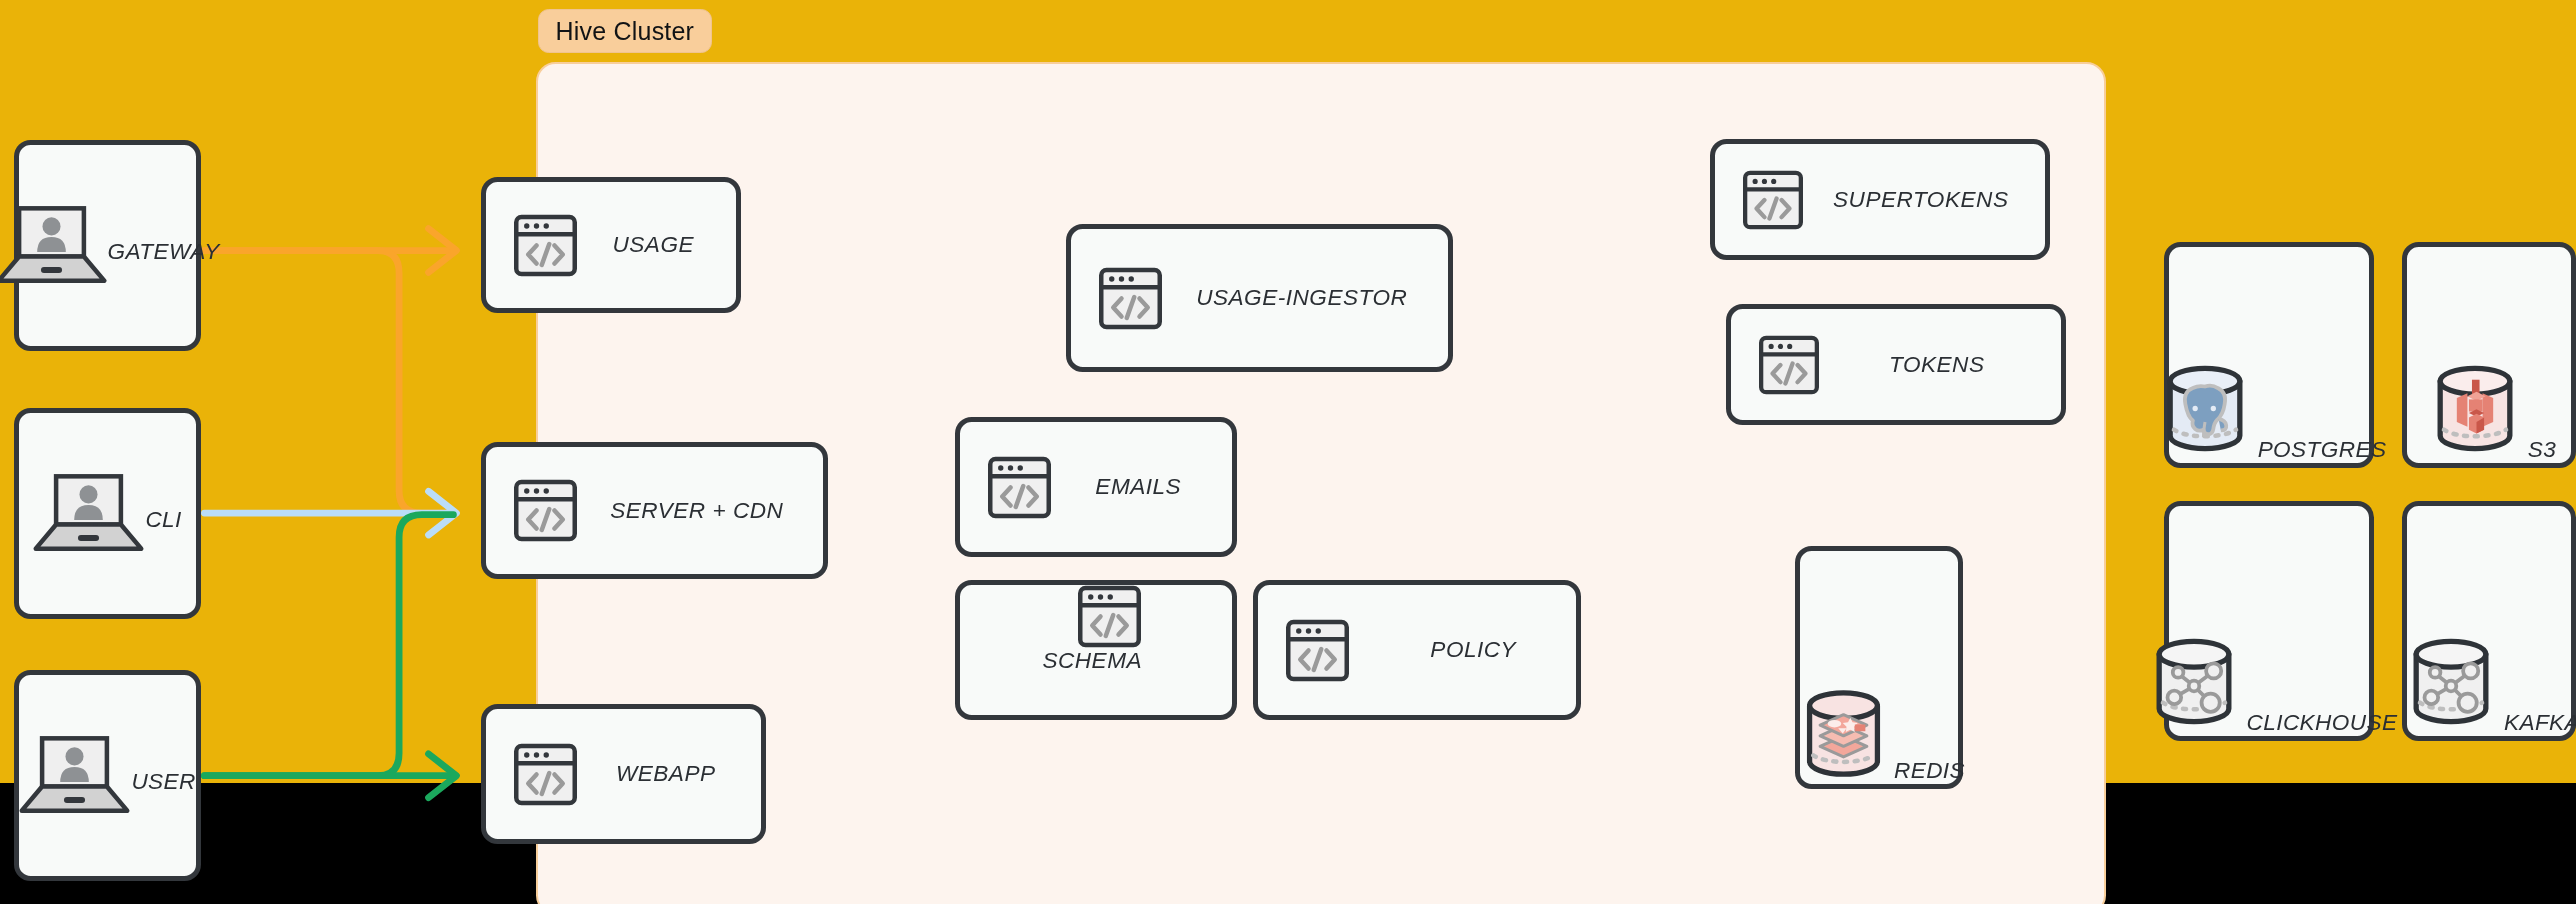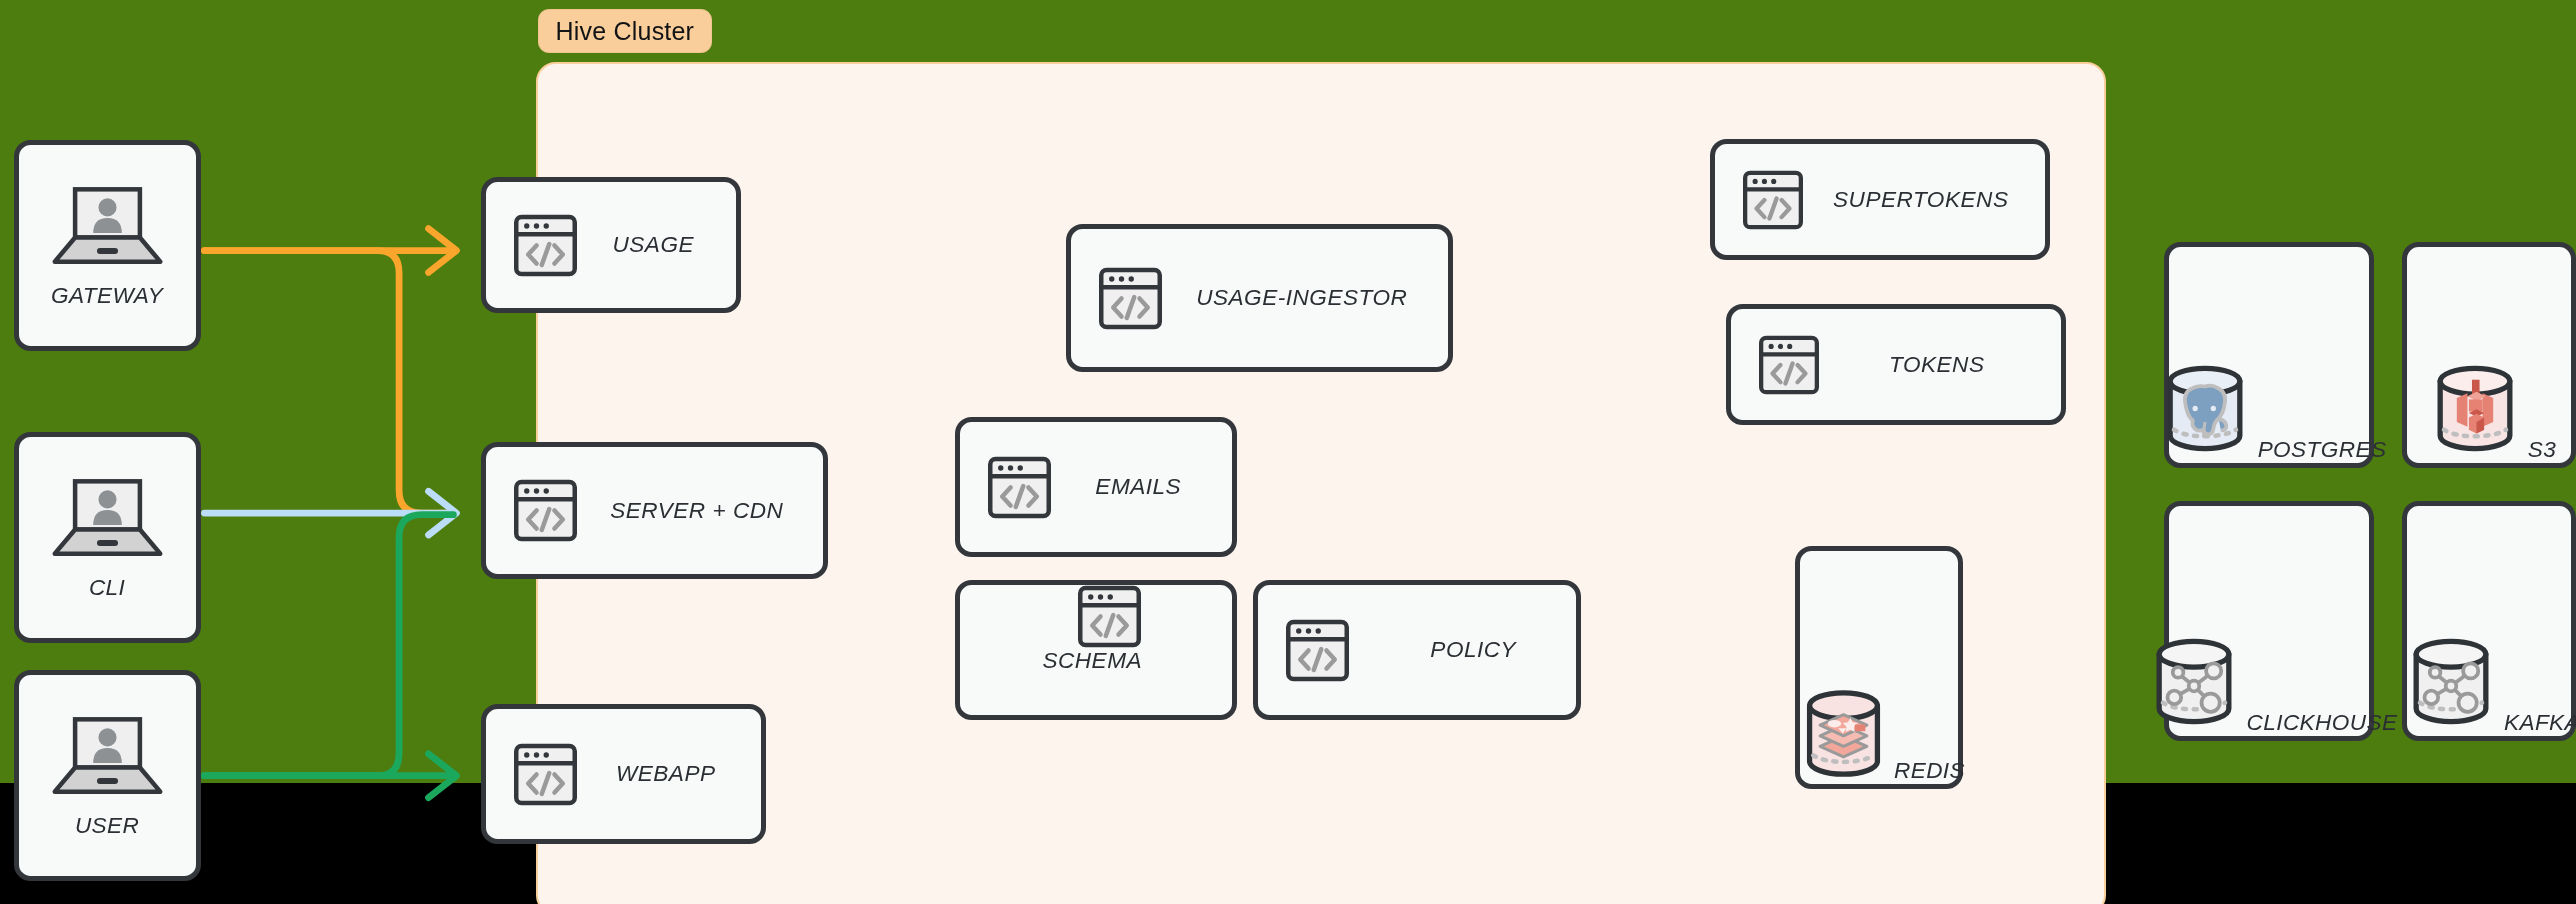--- a/index.html
+++ b/index.html
@@ -6,21 +6,21 @@
   * { box-sizing: border-box; margin: 0; padding: 0; }
   html, body {
     width: 2576px; height: 904px;
     background: #000000;
     font-family: "Liberation Sans", "DejaVu Sans", sans-serif;
     overflow: hidden;
   }
   #canvas {
     position: relative;
     width: 2576px; height: 783px;
-    background: #4d7c0f;
+    background: #eab308;
   }
 
   
   .cluster-panel {
     position: absolute;
     left: 536px; top: 62px;
     width: 1570px; height: 853px;
     background: #FDF4EE;
     border: 2.3px solid #F8CE9A;
     border-radius: 19.6px;
@@ -44,21 +44,21 @@
   
   .node {
     position: absolute;
     background: #F8FAF9;
     border: 5.3px solid #33373C;
     border-radius: 16.6px;
     z-index: 20;
   }
 
   
-  .actor { display: flex; flex-direction: column; align-items: center; justify-content: center; }
+  .actor { display: flex; flex-direction: row; align-items: center; justify-content: center; }
   .actor .label {
     font-size: 22.6px; font-style: italic; color: #2B2F34;
     letter-spacing: 0.4px; margin-top: 12px; white-space: nowrap;
   }
 
   
   .service { display: flex; flex-direction: row; align-items: center; }
   .service .label {
     font-size: 22.6px; font-style: italic; color: #2B2F34;
     letter-spacing: 0.5px; white-space: nowrap;
@@ -121,21 +121,21 @@
         <circle cx="75" cy="32" r="12" fill="#8E9194"></circle>
         <path d="M56 66 q0 -20 19 -20 q19 0 19 20 z" fill="#8E9194"></path>
         <path d="M32 72 L118 72 L145 104 L5 104 Z" fill="#D2D2D2" stroke="#33373C" stroke-width="6" stroke-linejoin="round"></path>
         <path d="M32 72 L118 72" stroke="#33373C" stroke-width="3" stroke-dasharray="5 5"></path>
         <rect x="61" y="86" width="28" height="8" rx="4" fill="#33373C"></rect>
       </svg>
     </span>
     <span class="label">GATEWAY</span>
   </div>
 
-  <div class="node actor" style="left:13.6px; top:432px; width:187px; height:211px;">
+  <div class="node actor" style="left:13.6px; top:408px; width:187px; height:211px;">
     <span class="icon">
       <svg width="113" height="88" viewBox="0 0 150 116" aria-hidden="true">
         <rect x="32" y="8" width="86" height="64" fill="#EFEFEF" stroke="#33373C" stroke-width="6"></rect>
         <circle cx="75" cy="32" r="12" fill="#8E9194"></circle>
         <path d="M56 66 q0 -20 19 -20 q19 0 19 20 z" fill="#8E9194"></path>
         <path d="M32 72 L118 72 L145 104 L5 104 Z" fill="#D2D2D2" stroke="#33373C" stroke-width="6" stroke-linejoin="round"></path>
         <path d="M32 72 L118 72" stroke="#33373C" stroke-width="3" stroke-dasharray="5 5"></path>
         <rect x="61" y="86" width="28" height="8" rx="4" fill="#33373C"></rect>
       </svg>
     </span>

